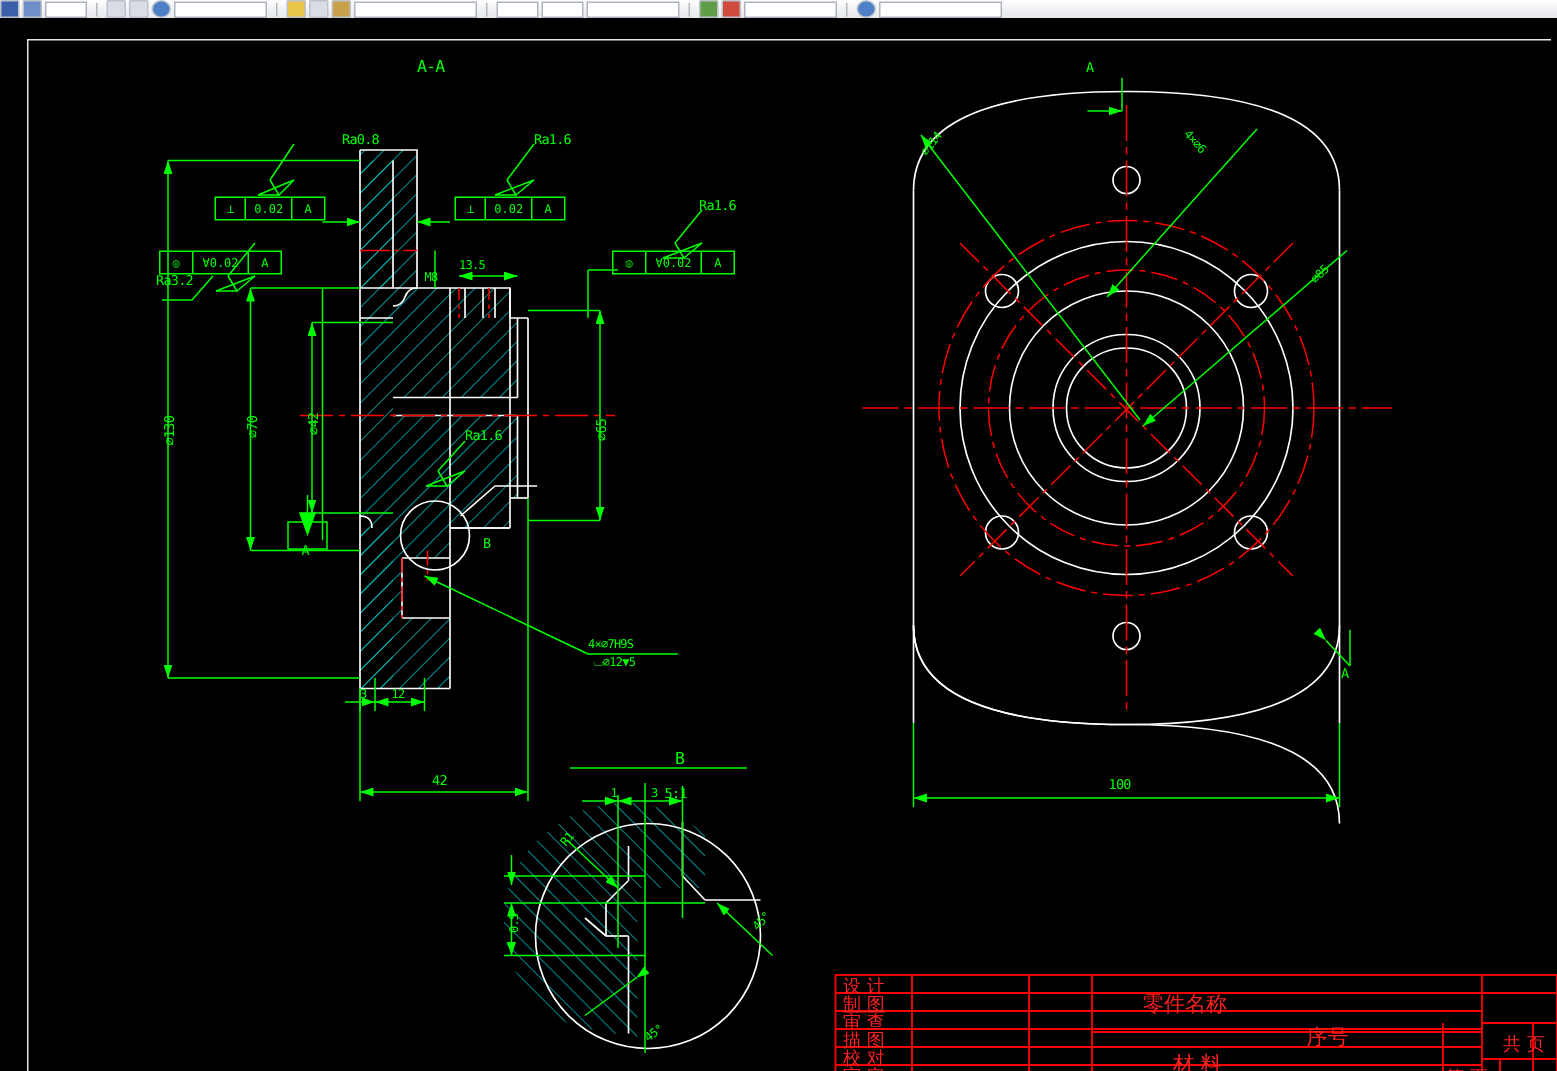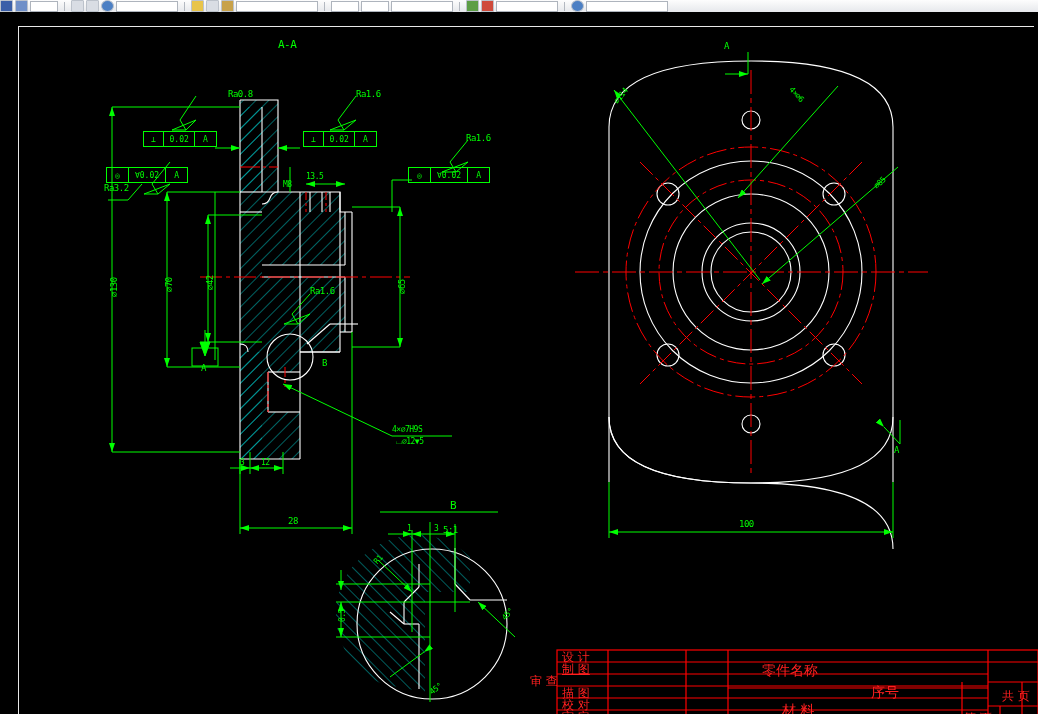--- a/index.html
+++ b/index.html
@@ -373,21 +373,21 @@
     <div class="lbl" style="left:322px;top:347px;">B</div>
 
     <div class="lbl rot90" style="left:110px;top:285px;">⌀130</div>
     <div class="lbl rot90" style="left:165px;top:280px;">⌀70</div>
     <div class="lbl rot90" style="left:206px;top:278px;">⌀42</div>
     <div class="lbl rot90" style="left:398px;top:282px;">⌀65</div>
 
     <div class="lbl sm" style="left:306px;top:160px;">13.5</div>
     <div class="lbl sm" style="left:240px;top:446px;">3</div>
     <div class="lbl sm" style="left:261px;top:446px;">12</div>
-    <div class="lbl" style="left:288px;top:505px;">28</div>
+    <div class="lbl" style="left:288px;top:505px;">42</div>
 
     <div class="lbl sm" style="left:392px;top:413px;text-align:center;">4×⌀7H9S</div>
     <div class="lbl sm" style="left:396px;top:425px;">⌴⌀12▼5</div>
 
     <div class="lbl" style="left:724px;top:30px;">A</div>
     <div class="lbl" style="left:894px;top:434px;">A</div>
     <div class="lbl sm" style="left:612px;top:88px;transform:rotate(-52deg);transform-origin:left top;">⌀114</div>
     <div class="lbl sm" style="left:794px;top:73px;transform:rotate(48deg);transform-origin:left top;">4×⌀6</div>
     <div class="lbl sm" style="left:872px;top:172px;transform:rotate(-43deg);transform-origin:left top;">⌀85</div>
     <div class="lbl" style="left:739px;top:508px;">100</div>
@@ -396,21 +396,21 @@
     <div class="lbl" style="left:443px;top:514px;">5:1</div>
     <div class="lbl sm" style="left:407px;top:512px;">1</div>
     <div class="lbl sm" style="left:434px;top:512px;">3</div>
     <div class="lbl sm" style="left:372px;top:548px;transform:rotate(-50deg);transform-origin:left top;">R1</div>
     <div class="lbl sm rot90" style="left:338px;top:610px;">0.5</div>
     <div class="lbl sm" style="left:500px;top:604px;transform:rotate(-48deg);transform-origin:left top;">45°</div>
     <div class="lbl sm" style="left:428px;top:677px;transform:rotate(-36deg);transform-origin:left top;">45°</div>
 
     <div class="tblbl" style="left:562px;top:639px;text-align:center;">设  计</div>
     <div class="tblbl" style="left:562px;top:651px;text-decoration:underline;">制  图</div>
-    <div class="tblbl" style="left:530px;top:663px;">审  查</div>
+    <div class="tblbl" style="left:562px;top:663px;">审  查</div>
     <div class="tblbl" style="left:562px;top:675px;">描  图</div>
     <div class="tblbl" style="left:562px;top:687px;">校  对</div>
     <div class="tblbl" style="left:562px;top:699px;">审  定</div>
 
     <div class="tblbl big" style="left:762px;top:652px;">零件名称</div>
     <div class="tblbl big" style="left:782px;top:692px;">材   料</div>
     <div class="tblbl big" style="left:871px;top:674px;">序号</div>
     <div class="tblbl" style="left:964px;top:700px;">第  页</div>
     <div class="tblbl" style="left:1002px;top:678px;">共  页</div>
 

